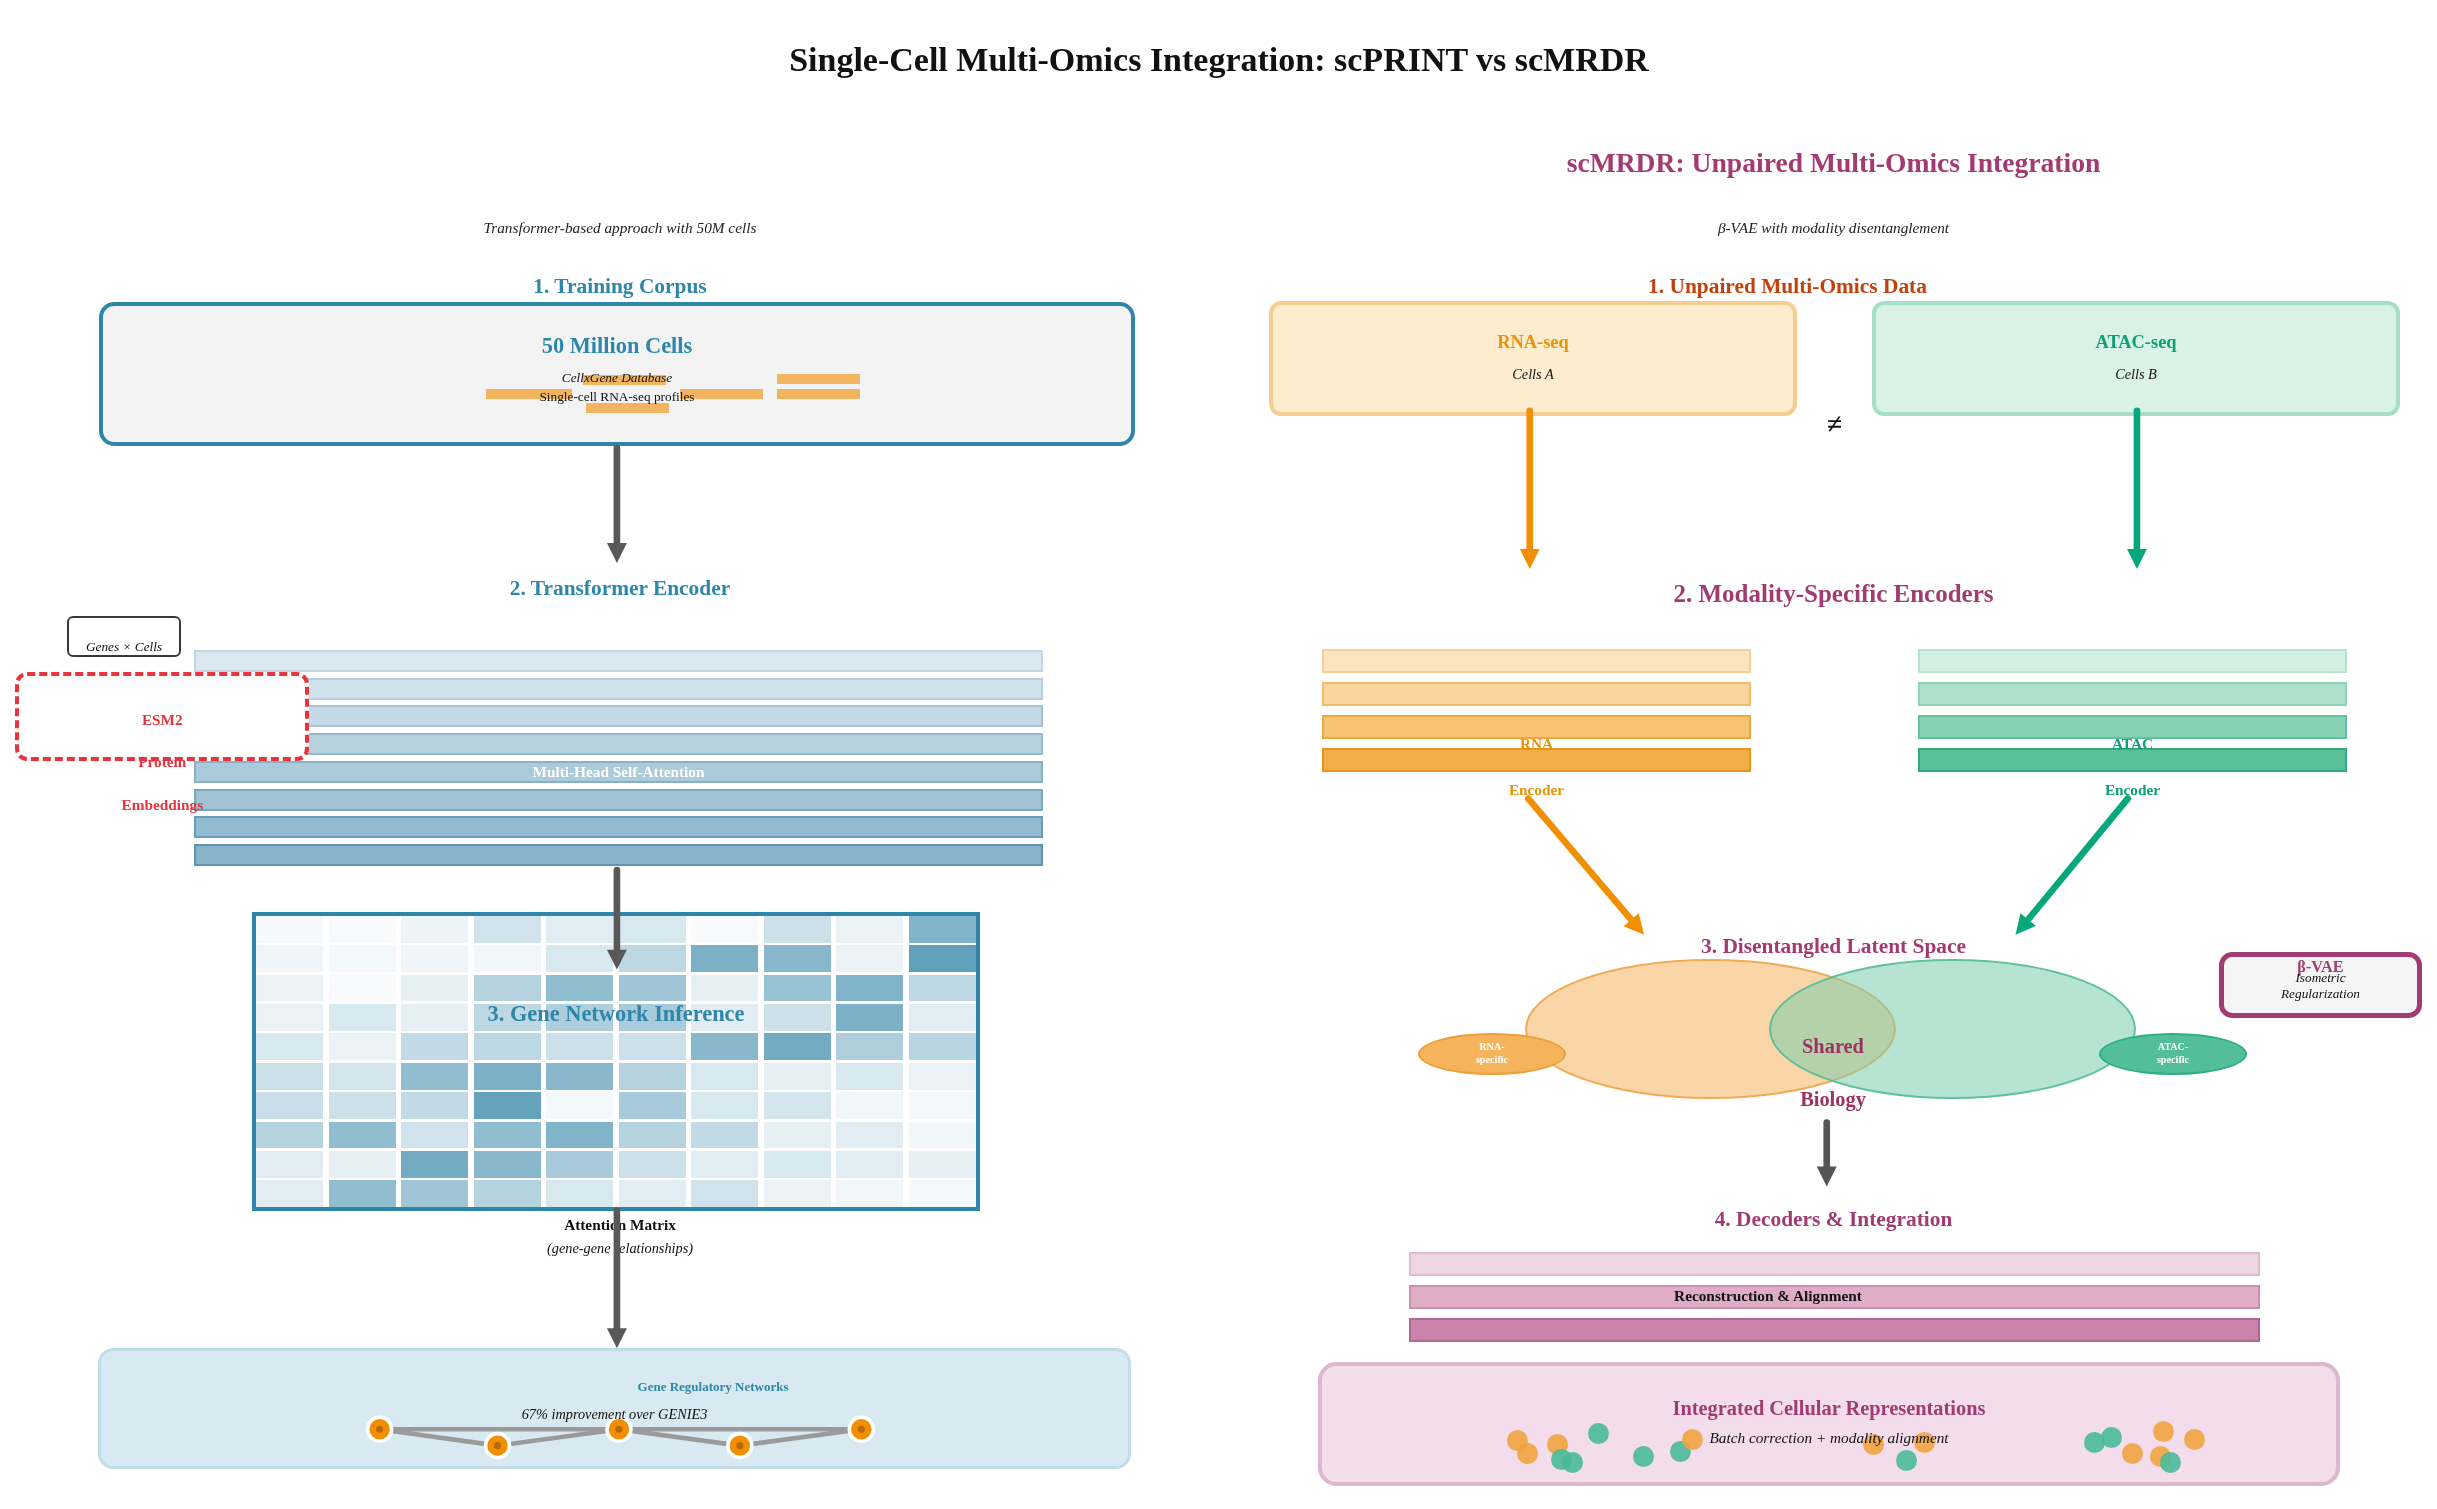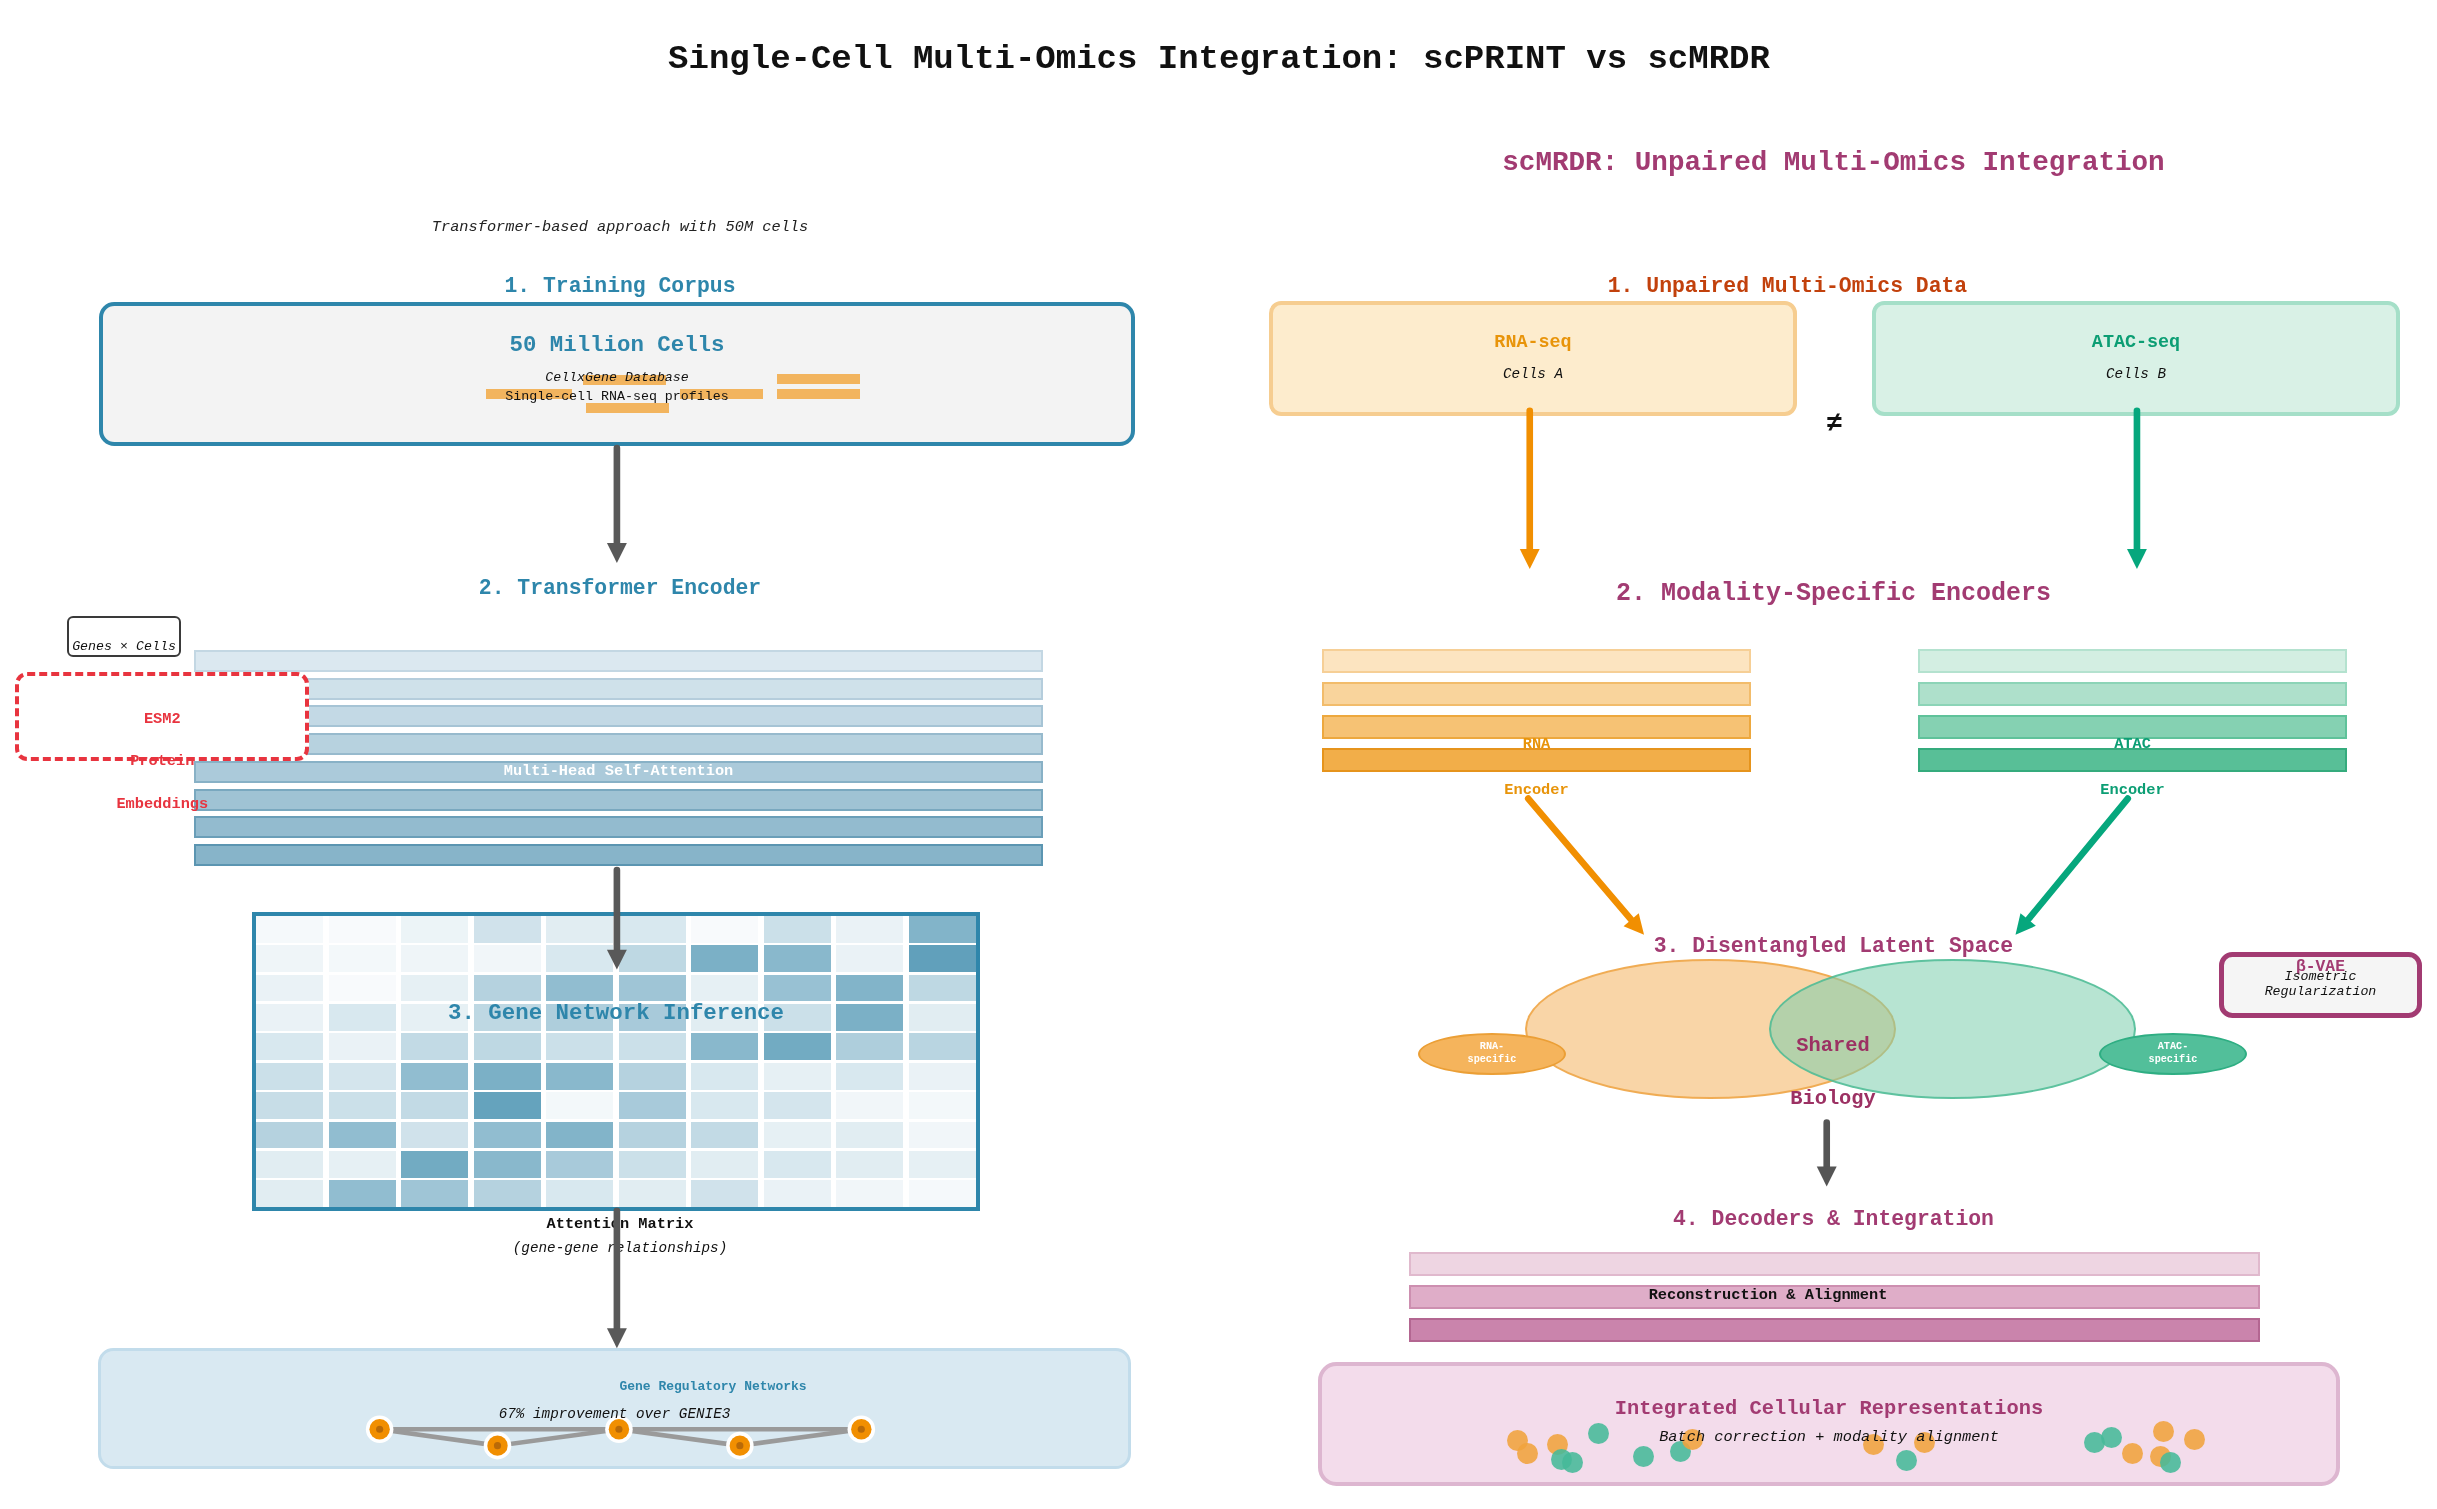--- a/index.html
+++ b/index.html
@@ -1,17 +1,17 @@
 <!DOCTYPE html>
 <html style="font-size:8.2px"><head>
 <meta charset="utf-8">
 <style>
   html,body{margin:0;padding:0;background:#fff}
   #canvas{position:relative;width:2438px;height:1510px;background:#ffffff;
-          font-family:Liberation Mono, monospace;overflow:hidden}
+          font-family:Liberation Serif, serif;overflow:hidden}
   .ctext{position:absolute;text-align:center;line-height:1.15;white-space:pre-line}
   .layer-box{z-index:1}
   .layer-svg{position:absolute;left:0;top:0;z-index:2;pointer-events:none}
   .layer-text{z-index:3}
   .box{position:absolute;box-sizing:border-box}
   .bars{position:absolute}
   .bar{position:absolute;left:0;right:0;border:2px solid;box-sizing:border-box}
   .chip{position:absolute;z-index:1}
   .dot{position:absolute;width:21.4px;height:21.4px;border-radius:50%;opacity:.88}
   .b{font-weight:700}.xb{font-weight:800}.i{font-style:italic}
@@ -26,20 +26,21 @@
 <body>
 
 <div id="canvas">
 
   <div class="ctext layer-text xb" style="left:0;width:2438px;top:40px;font-size:34px;color:#111">Single-Cell Multi-Omics Integration: scPRINT vs scMRDR</div>
 
   <div class="ctext layer-text i" style="left:0;width:1240px;top:219px;font-size:15.3px;color:#222">Transformer-based approach with 50M cells</div>
   <div class="ctext layer-text xb" style="left:0;width:1240px;top:274px;font-size:21.4px;color:#2E86AB">1. Training Corpus</div>
 
   <div class="ctext layer-text xb" style="left:1229px;width:1209px;top:147px;font-size:27.6px;color:#A23B72">scMRDR: Unpaired Multi-Omics Integration</div>
+  <div class="ctext layer-text i" style="left:1229px;width:1209px;top:219px;font-size:15.3px;color:#222">β-VAE with modality disentanglement</div>
   <div class="ctext layer-text xb" style="left:1183px;width:1209px;top:274px;font-size:21.4px;color:#c2410c">1. Unpaired Multi-Omics Data</div>
 
   <div class="box layer-box" style="left:99px;top:302px;width:1036px;height:144px;background:#F3F3F3;
               border:4.6px solid #2E86AB;border-radius:15.3px"></div>
   <div id="corpus-chips">
       <div class="chip" style="left: 583px; top: 375px; width: 83px; height: 10.2px; background: rgb(242, 180, 94);"></div>
       <div class="chip" style="left: 777px; top: 374px; width: 83px; height: 10.2px; background: rgb(242, 180, 94);"></div>
       <div class="chip" style="left: 486px; top: 389px; width: 86px; height: 10.2px; background: rgb(242, 180, 94);"></div>
       <div class="chip" style="left: 680px; top: 389px; width: 83px; height: 10.2px; background: rgb(242, 180, 94);"></div>
       <div class="chip" style="left: 777px; top: 389px; width: 83px; height: 10.2px; background: rgb(242, 180, 94);"></div>

